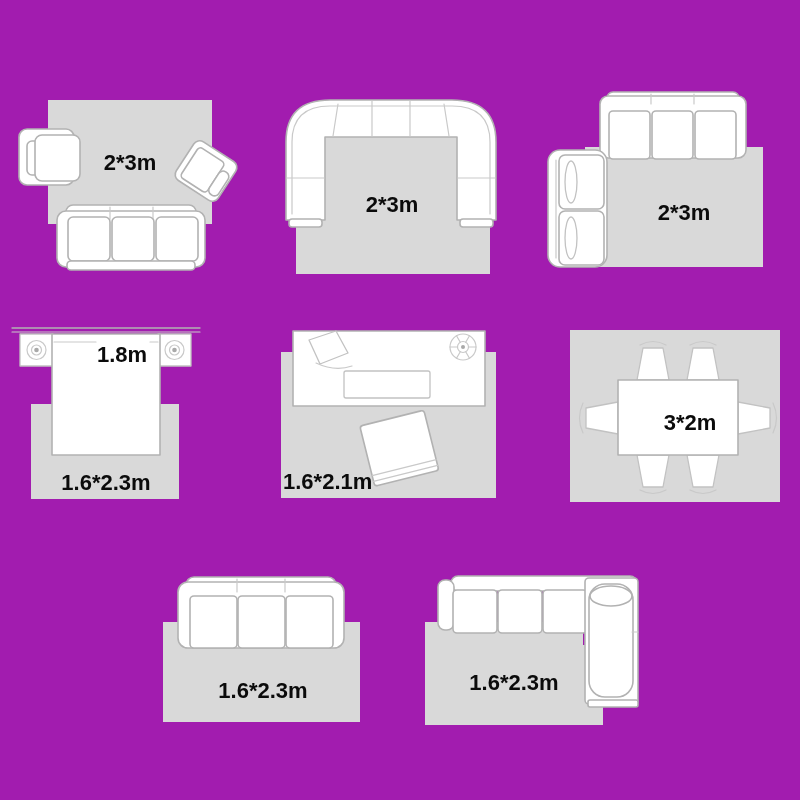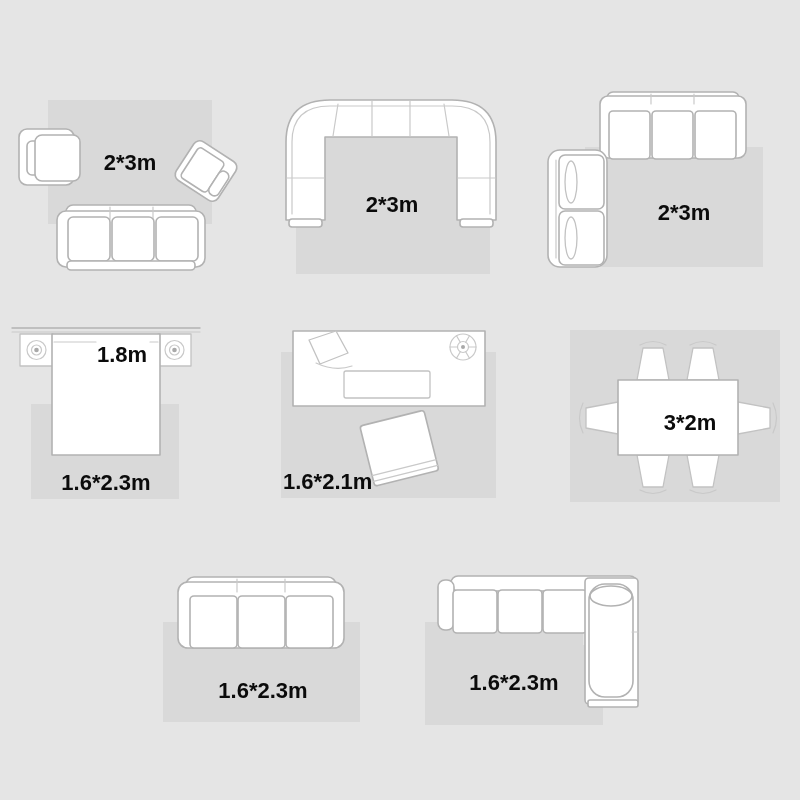--- a/index.html
+++ b/index.html
@@ -1,16 +1,16 @@
 <!DOCTYPE html>
 <html><head>
 <meta charset="utf-8">
 <style>
   html,body{margin:0;padding:0;background:#ffffff;}
-  #canvas{position:relative;width:800px;height:800px;background:#e5e5e5;overflow:hidden;
+  #canvas{position:relative;width:800px;height:800px;background:#a21caf;overflow:hidden;
           font-family:"Liberation Sans",sans-serif;}
   svg text.lbl{font-family:"Liberation Sans","DejaVu Sans",sans-serif;font-weight:bold;
                font-size:22px;fill:#0b0b0b;}
   svg .rug{fill:#d9d9d9;stroke:none;}
   svg .fur{fill:#ffffff;stroke:#b2b2b2;stroke-width:1.6;stroke-linejoin:round;}
   svg .furthin{fill:#ffffff;stroke:#c2c2c2;stroke-width:1.3;stroke-linejoin:round;}
   svg .line{fill:none;stroke:#b2b2b2;stroke-width:1.4;stroke-linecap:round;}
   svg .thin{fill:none;stroke:#c9c9c9;stroke-width:1.2;stroke-linecap:round;}
   svg .dot{fill:#a9a9a9;stroke:none;}
 </style>

